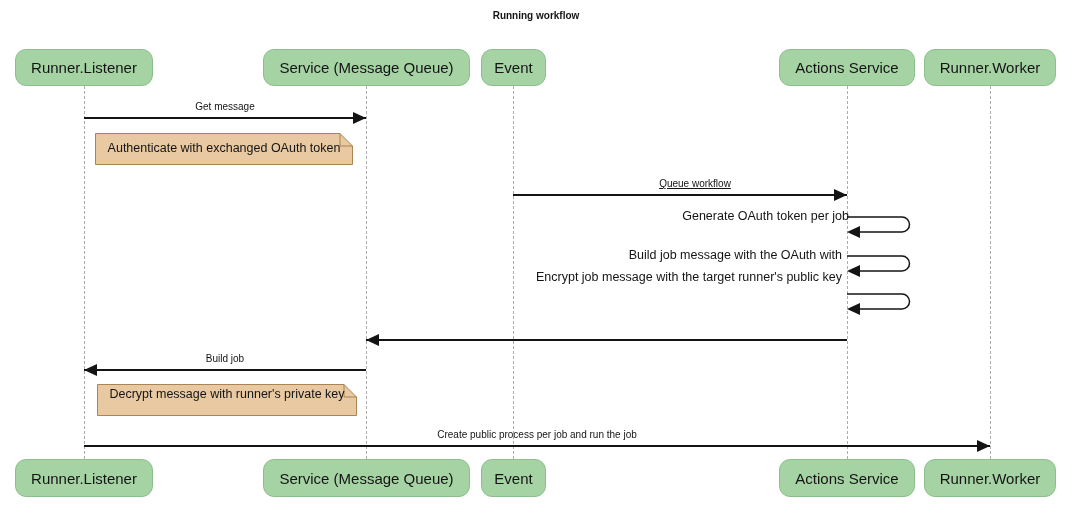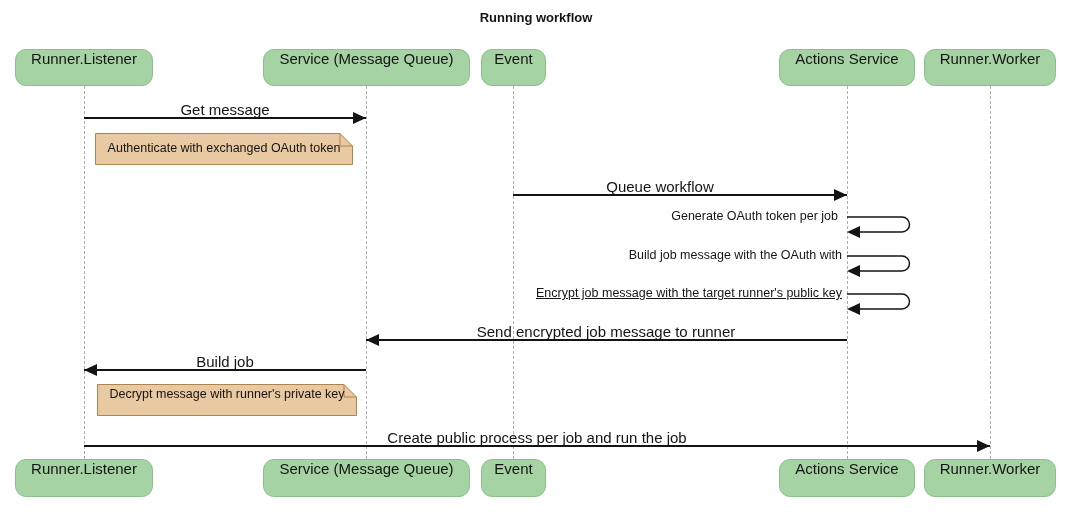--- a/index.html
+++ b/index.html
@@ -9,27 +9,27 @@
     --note-border:#aa8452;
     --lifeline:#adadad;
     --arrow:#141414;
     --text:#141414;
     --bg:#ffffff;
   }
   *{margin:0;padding:0;box-sizing:border-box;}
   body{background:var(--bg);font-family:"Liberation Sans", sans-serif;color:var(--text);}
   .diagram{position:relative;width:1072px;height:523px;background:var(--bg);overflow:hidden;}
   .title{position:absolute;top:10px;left:536px;transform:translateX(-50%);
-         font-size:13px;font-weight:bold;white-space:nowrap;}
+         font-size:10px;font-weight:bold;white-space:nowrap;}
   .lifeline{position:absolute;width:0;border-left:1px dashed var(--lifeline);}
   .participant{position:absolute;background:var(--participant-fill);
          border:1px solid var(--participant-border);border-radius:11px;
-         display:flex;justify-content:center;
+         display:flex;align-items:center;justify-content:center;
          font-size:15px;white-space:nowrap;}
-  .msg-label{position:absolute;font-size:15px;white-space:nowrap;transform:translateX(-50%);}
+  .msg-label{position:absolute;font-size:10px;white-space:nowrap;transform:translateX(-50%);}
   .self-label{position:absolute;font-size:12.5px;white-space:nowrap;}
   .line{position:absolute;height:1.5px;background:var(--arrow);}
   .head-right{position:absolute;width:0;height:0;
          border-top:6px solid transparent;border-bottom:6px solid transparent;
          border-left:13px solid var(--arrow);}
   .head-left{position:absolute;width:0;height:0;
          border-top:6px solid transparent;border-bottom:6px solid transparent;
          border-right:13px solid var(--arrow);}
   .loop{position:absolute;overflow:visible;}
   .loop path{fill:none;stroke:var(--arrow);stroke-width:1.5;}
@@ -76,43 +76,42 @@
   <div class="head-right" style="left:353px;top:112px;"></div>
 
   <div class="note" style="left:95px;top:133px;width:258px;height:29px;">
     <svg width="258" height="32">
       <path class="body" d="M0.5,0.5 H245 L257.5,13 V31.5 H0.5 Z"></path>
       <path class="fold" d="M245,0.5 V13 H257.5"></path>
     </svg>
     <div class="note-text">Authenticate with exchanged OAuth token</div>
   </div>
 
-  <div class="msg-label" style="left:660px;top:178px;">Queue workflow</div>
+  <div class="msg-label" style="left:695px;top:178px;text-decoration:underline;">Queue workflow</div>
   <div class="line" style="left:513px;top:194px;width:334px;"></div>
   <div class="head-right" style="left:834px;top:189px;"></div>
 
-  <div class="self-label" style="right:234px;top:209px;">Generate OAuth token per job</div>
+  <div class="self-label" style="right:223px;top:209px;">Generate OAuth token per job</div>
   <svg class="loop" style="left:847px;top:216px;" width="70" height="24">
     <path d="M0,1 H55 A7.5,7.5 0 0 1 55,16 H13"></path>
     <polygon points="0,16 13,10 13,22"></polygon>
   </svg>
 
   <div class="self-label" style="right:230px;top:248px;">Build job message with the OAuth with</div>
   <svg class="loop" style="left:847px;top:255px;" width="70" height="24">
     <path d="M0,1 H55 A7.5,7.5 0 0 1 55,16 H13"></path>
     <polygon points="0,16 13,10 13,22"></polygon>
   </svg>
 
-  <div class="self-label" style="right:230px;top:286px;text-decoration:underline;">Encrypt job message with the target runner's public key</div>
+  <div class="self-label" style="right:230px;top:270px;">Encrypt job message with the target runner's public key</div>
   <svg class="loop" style="left:847px;top:293px;" width="70" height="24">
     <path d="M0,1 H55 A7.5,7.5 0 0 1 55,16 H13"></path>
     <polygon points="0,16 13,10 13,22"></polygon>
   </svg>
 
-  <div class="msg-label" style="left:606px;top:323px;">Send encrypted job message to runner</div>
   <div class="line" style="left:366px;top:339px;width:481px;"></div>
   <div class="head-left" style="left:366px;top:334px;"></div>
 
   <div class="msg-label" style="left:225px;top:353px;">Build job</div>
   <div class="line" style="left:84px;top:369px;width:282px;"></div>
   <div class="head-left" style="left:84px;top:364px;"></div>
 
   <div class="note" style="left:97px;top:384px;width:260px;height:20px;">
     <svg width="260" height="32">
       <path class="body" d="M0.5,0.5 H247 L259.5,13 V31.5 H0.5 Z"></path>

